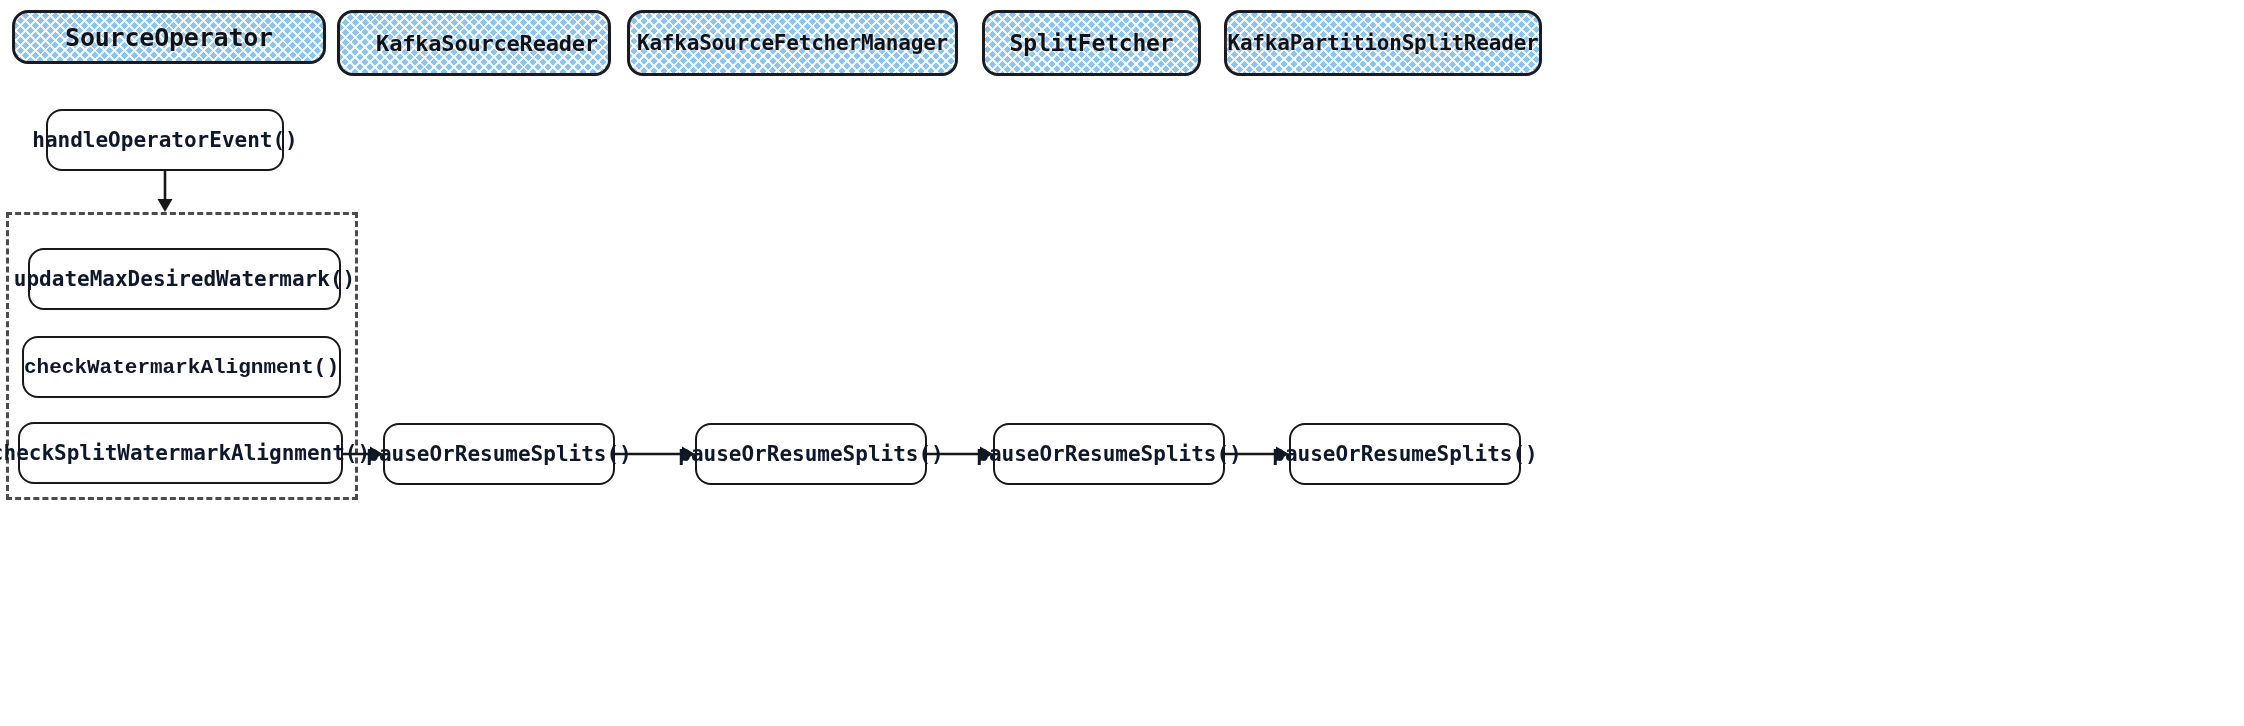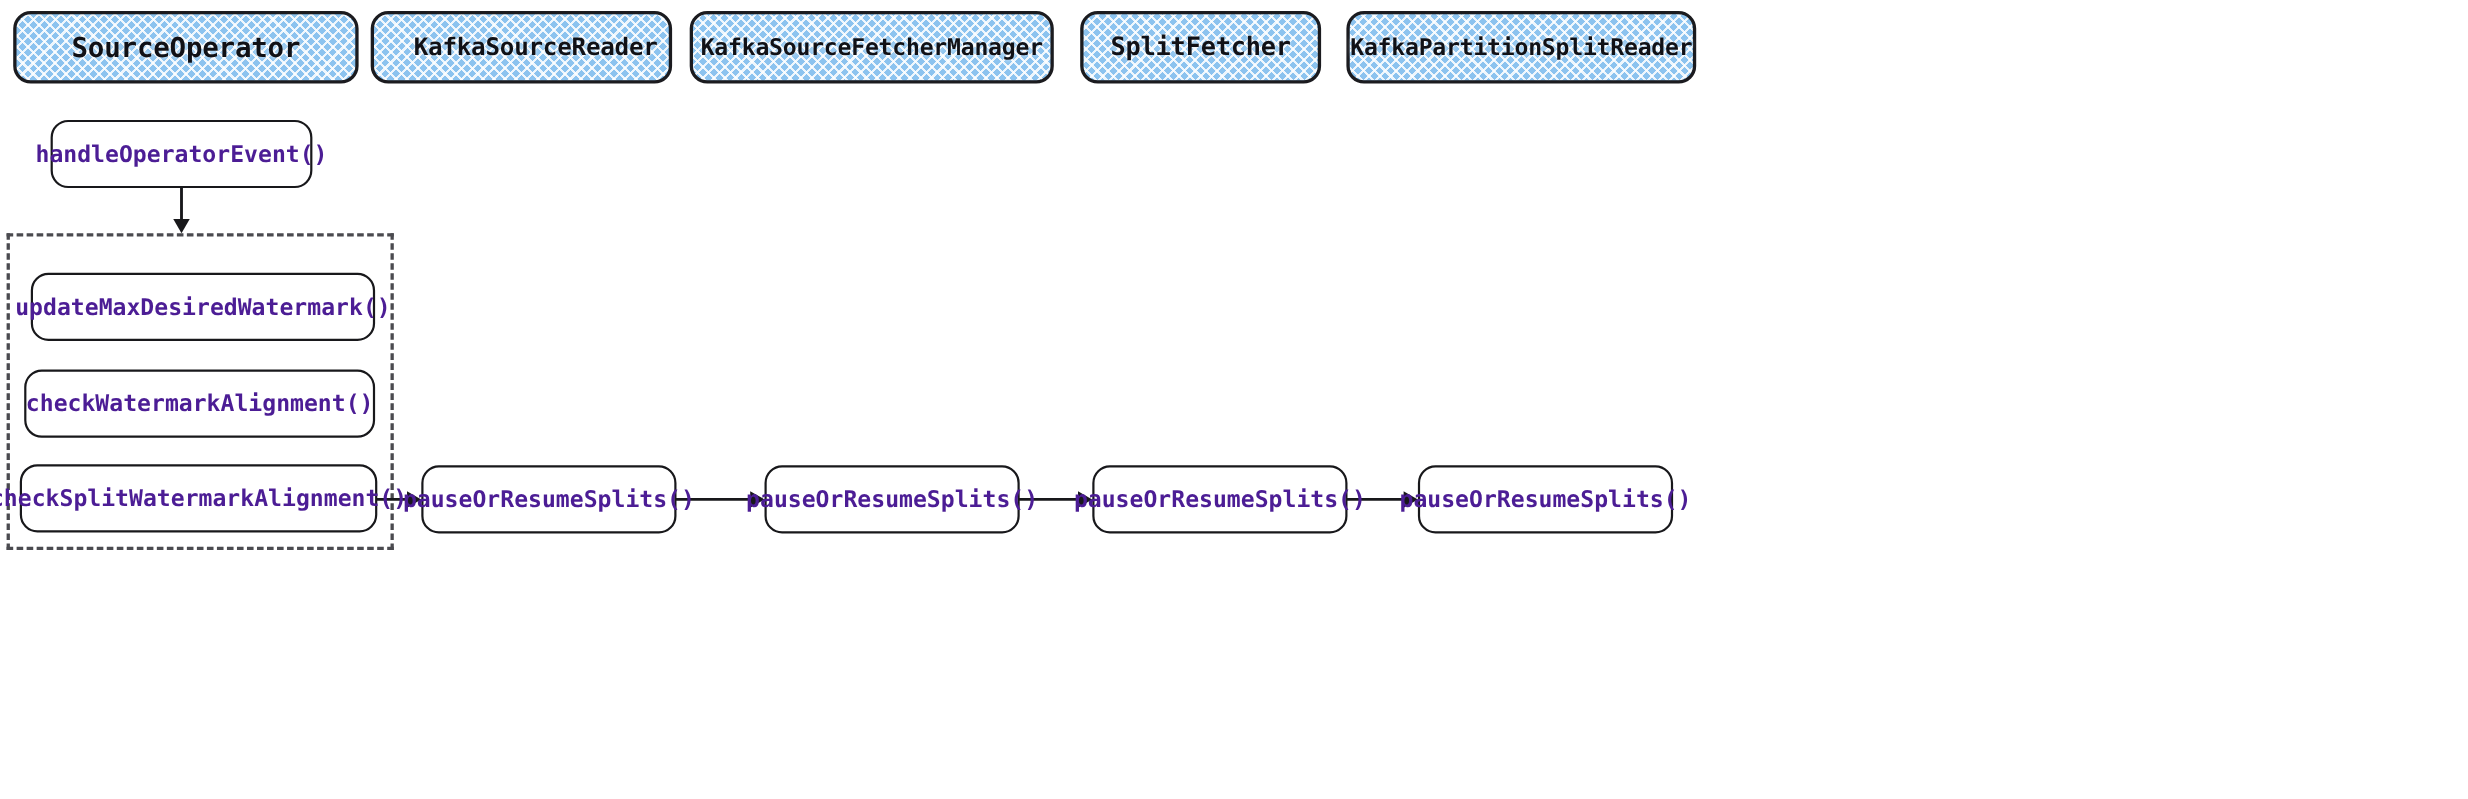--- a/index.html
+++ b/index.html
@@ -51,21 +51,21 @@
   
   .node {
     position: absolute;
     box-sizing: border-box;
     border: 2.6px solid #18181b;
     border-radius: 16px;
     background: #ffffff;
     display: flex;
     align-items: center;
     justify-content: center;
-    color: #4c1d95;
+    color: #0f172a;
     font-weight: 700;
     white-space: nowrap;
     z-index: 3;
   }
 
   
   .group-frame {
     position: absolute;
     box-sizing: border-box;
     border: 3px dashed #4a4a4f;
@@ -95,21 +95,21 @@
     stroke: none;
   }
 </style>
 </head>
 <body>
 
 <div id="canvas">
 
   <div class="group-frame" style="left: 6px; top: 212px; width: 352px; height: 288px;"></div>
 
-  <div class="hdr" style="left: 12px; top: 10px; width: 314px; height: 66px; font-size: 25px;">
+  <div class="hdr" style="left: 12px; top: 10px; width: 314px; height: 54px; font-size: 25px;">
     <span class="hdr-label">SourceOperator</span>
   </div>
   <div class="hdr" style="left: 337px; top: 10px; width: 274px; height: 66px; font-size: 22px; padding-left: 26px;">
     <span class="hdr-label">KafkaSourceReader</span>
   </div>
   <div class="hdr" style="left: 627px; top: 10px; width: 331px; height: 66px; font-size: 21px;">
     <span class="hdr-label">KafkaSourceFetcherManager</span>
   </div>
   <div class="hdr" style="left: 982px; top: 10px; width: 219px; height: 66px; font-size: 23px; justify-content: center;">
     <span class="hdr-label">SplitFetcher</span>
@@ -117,21 +117,21 @@
   <div class="hdr" style="left: 1224px; top: 10px; width: 318px; height: 66px; font-size: 21px;">
     <span class="hdr-label">KafkaPartitionSplitReader</span>
   </div>
 
   <div class="node" style="left: 46px; top: 109px; width: 238px; height: 62px; font-size: 21px;">
     <span>handleOperatorEvent()</span>
   </div>
   <div class="node" style="left: 28px; top: 248px; width: 313px; height: 62px; font-size: 21px; text-align: right;">
     <span>updateMaxDesiredWatermark()</span>
   </div>
-  <div class="node" style="left: 22px; top: 336px; width: 319px; height: 62px; font-size: 21px;">
+  <div class="node" style="left: 22px; top: 336px; width: 319px; height: 62px; font-size: 21px; font-family: Liberation Mono, monospace;">
     <span>checkWatermarkAlignment()</span>
   </div>
   <div class="node" style="left: 18px; top: 422px; width: 325px; height: 62px; font-size: 21px;">
     <span>checkSplitWatermarkAlignment()</span>
   </div>
   <div class="node" style="left: 383px; top: 423px; width: 232px; height: 62px; font-size: 21px;">
     <span>pauseOrResumeSplits()</span>
   </div>
   <div class="node" style="left: 695px; top: 423px; width: 232px; height: 62px; font-size: 21px;">
     <span>pauseOrResumeSplits()</span>

